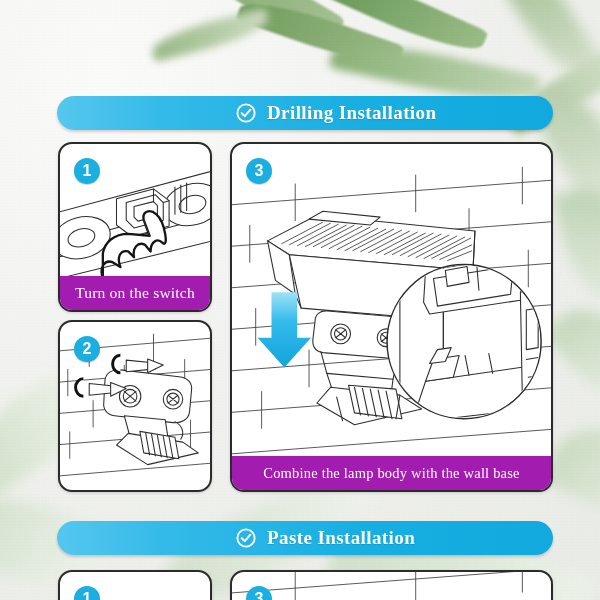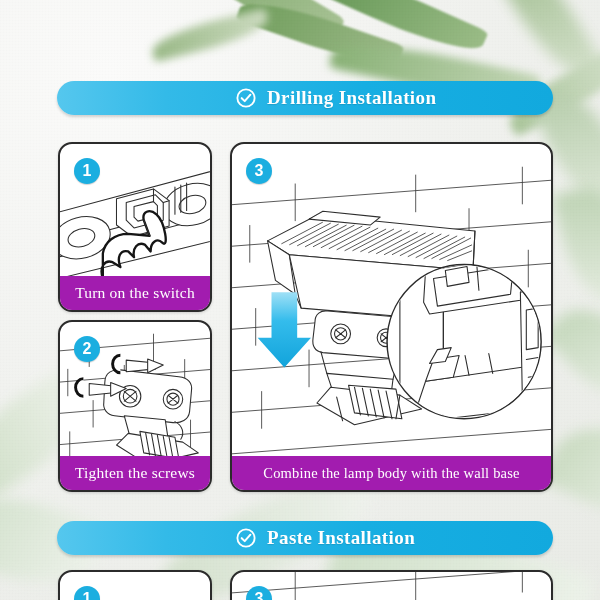--- a/index.html
+++ b/index.html
@@ -155,21 +155,21 @@
   <div class="leaf softer" style="left:540px;top:210px;width:120px;height:70px;transform:rotate(76deg);background:linear-gradient(100deg,#bcd2b2,#e6ede1);"></div>
   <div class="leaf softer" style="left:548px;top:320px;width:110px;height:66px;transform:rotate(48deg);background:linear-gradient(100deg,#c3d7ba,#e9efe5);"></div>
   <div class="leaf softer" style="left:552px;top:430px;width:120px;height:80px;transform:rotate(26deg);background:linear-gradient(100deg,#c8dabf,#ecf1e8);"></div>
   <div class="leaf softer" style="left:-40px;top:400px;width:130px;height:70px;transform:rotate(-34deg);background:linear-gradient(100deg,#cfdfc7,#eef2ea);"></div>
   <div class="leaf softer" style="left:-60px;top:500px;width:160px;height:80px;transform:rotate(18deg);background:linear-gradient(100deg,#cddec6,#eff3ec);"></div>
   <div class="leaf softer" style="left:150px;top:505px;width:230px;height:70px;transform:rotate(-22deg);background:linear-gradient(100deg,#d2e0cb,#f0f3ee);"></div>
   <div class="leaf softer" style="left:330px;top:540px;width:260px;height:80px;transform:rotate(16deg);background:linear-gradient(100deg,#cfe0c8,#eef3eb);"></div>
   <div class="grain"></div>
 </div>
 
-<div class="banner" style="left:57px; top:81px; width:496px;align-items:center;">
+<div class="banner" style="left:57px; top:96px; width:496px;align-items:center;">
   <svg class="check" viewBox="0 0 24 24">
     <circle cx="12" cy="12" r="9.4" fill="none" stroke="#ffffff" stroke-width="2"></circle>
     <path d="M7.3 12.2 L10.6 15.4 L16.8 8.4" fill="none" stroke="#ffffff" stroke-width="2.2" stroke-linecap="round" stroke-linejoin="round"></path>
   </svg>
   <span class="btitle">Drilling Installation</span>
 </div>
 
 <div class="panel" style="left:58px; top:142px; width:154px; height:170px;">
   <div class="art">
     <svg class="art-svg" viewBox="0 0 154 170" preserveAspectRatio="none">
@@ -272,21 +272,20 @@
         <path d="M88 114 L92 136"></path>
         <path d="M94 115 L98 137"></path>
         <path d="M100 116 L104 138"></path>
         <path d="M106 117 L110 139"></path>
         <path d="M112 118 L116 140"></path>
       </g>
       <path class="ln" d="M118 102 C 126 106, 128 114, 124 120"></path>
     </svg>
   </div>
   <div class="badge" style="left:14px; top:14px;">2</div>
-  <div class="caption">Tighten the screws</div>
 </div>
 
 <div class="panel" style="left:230px; top:142px; width:323px; height:350px;">
   <div class="art">
     <svg class="art-svg" viewBox="0 0 323 350" preserveAspectRatio="none">
 
       <g class="ln-t">
         <path d="M-8 62 L332 36"></path>
         <path d="M-8 104 L332 78"></path>
         <path d="M-8 146 L332 120"></path>

